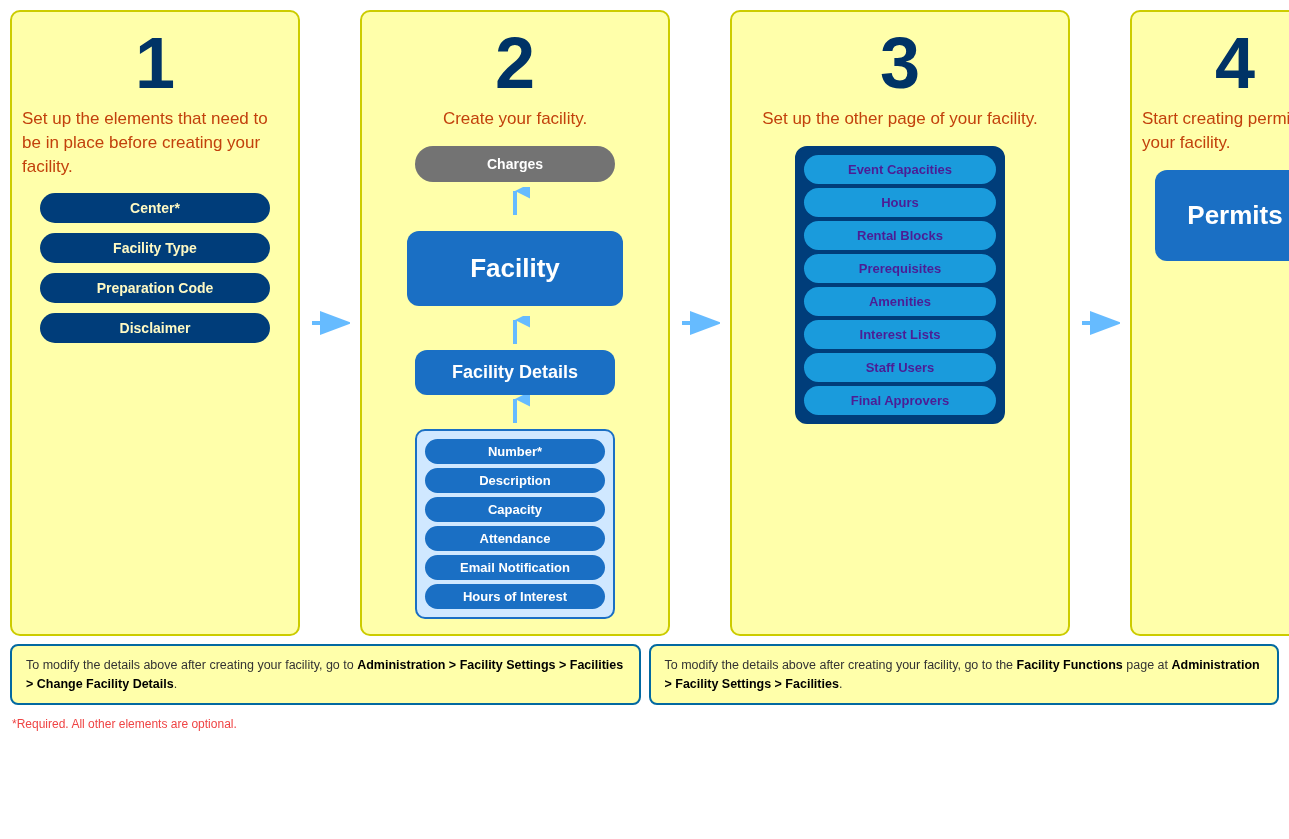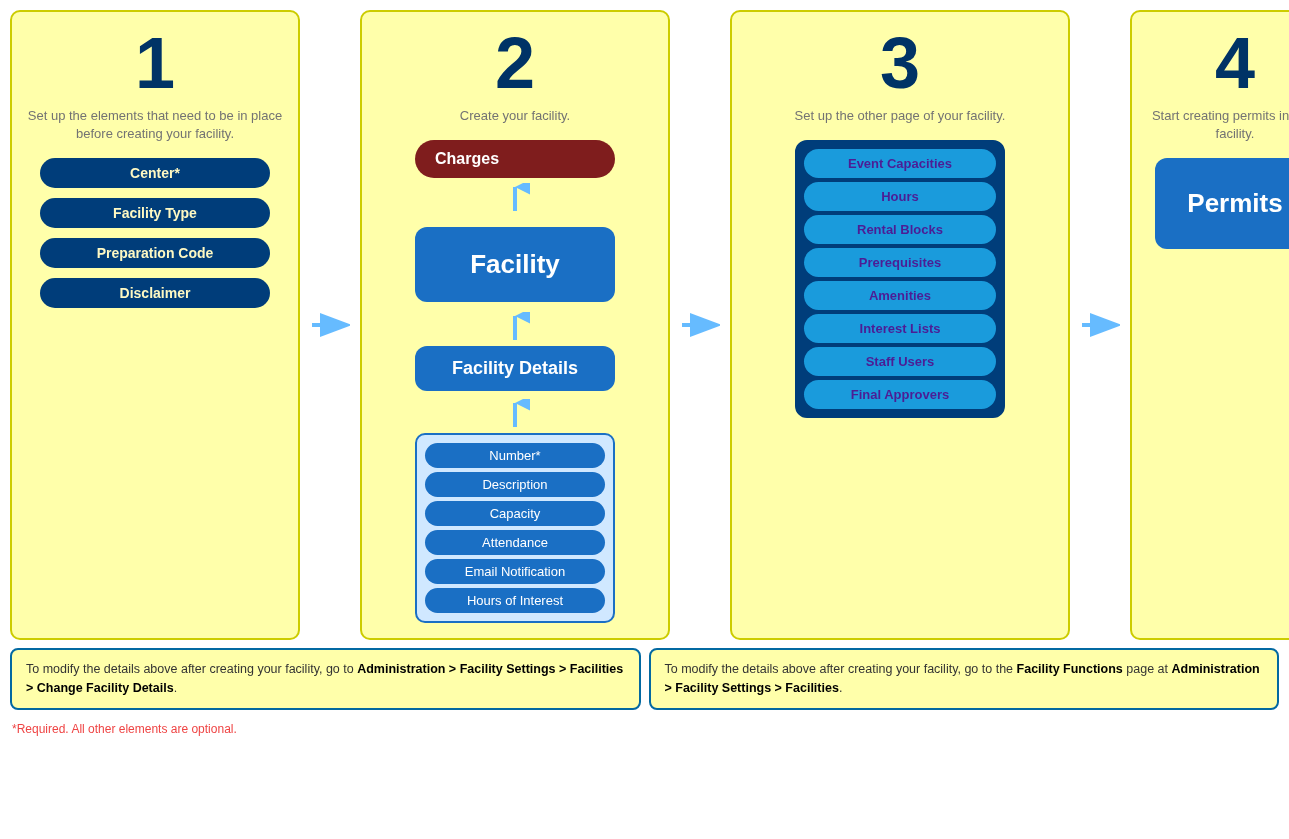--- a/index.html
+++ b/index.html
@@ -35,23 +35,23 @@
     .col4 { flex: 0 0 210px; }
 
     .step-number {
       font-size: 72px;
       font-weight: bold;
       color: #003366;
       line-height: 1;
       margin-bottom: 8px;
     }
     .step-desc {
-      font-size: 13px;
-      color: #737373;
-      text-align: center;
+      font-size: 17px;
+      color: #c2410c;
+      text-align: left;
       margin-bottom: 15px;
       line-height: 1.4;
     }
 
     
     .blue-pill {
       background: #1a6fc4;
       color: #fef9c3;
       border-radius: 20px;
       padding: 7px 15px;
@@ -68,41 +68,41 @@
 
     
     .facility-box {
       background: #1a6fc4;
       color: #fff;
       border-radius: 12px;
       font-size: 26px;
       font-weight: bold;
       text-align: center;
       padding: 22px 30px;
-      width: 200px;
+      width: 216px;
       margin: 10px 0;
     }
     .facility-details-box {
       background: #1a6fc4;
       color: #fff;
       border-radius: 12px;
       font-size: 18px;
       font-weight: bold;
       text-align: center;
       padding: 12px 20px;
       width: 200px;
-      margin-bottom: 8px;
+      margin-bottom: 0;
     }
     .charges-box {
-      background: #7f1d1d;
+      background: #737373;
       color: #fff;
       border-radius: 20px;
-      font-size: 16px;
-      font-weight: bold;
-      text-align: left;
+      font-size: 14px;
+      font-weight: bold;
+      text-align: center;
       padding: 10px 20px;
       width: 200px;
       margin-bottom: 5px;
     }
 
     
     .sub-items {
       display: flex;
       flex-direction: column;
       align-items: center;
@@ -112,21 +112,21 @@
       border-radius: 10px;
       padding: 8px;
       background: #d0e8ff;
     }
     .sub-item {
       background: #1a6fc4;
       color: #fff;
       border-radius: 20px;
       padding: 5px 12px;
       font-size: 13px;
-      font-weight: normal;
+      font-weight: bold;
       text-align: center;
       width: 100%;
     }
 
     
     .step3-group {
       border: 3px solid #003d7a;
       border-radius: 12px;
       background: #003d7a;
       padding: 6px;

